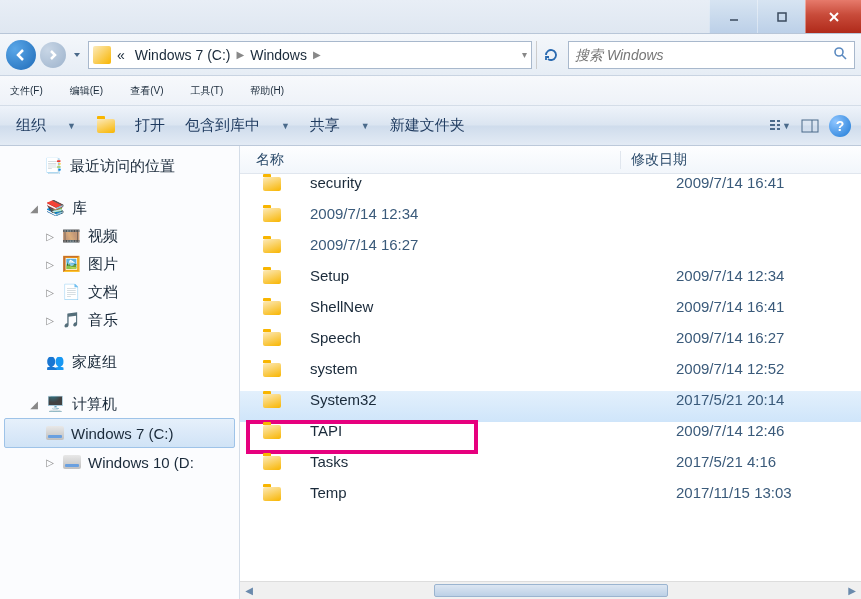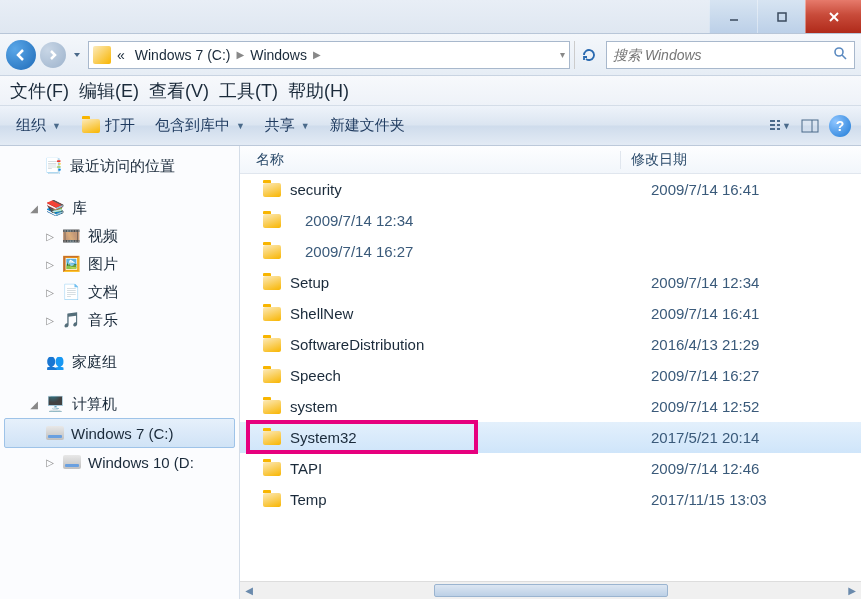--- a/index.html
+++ b/index.html
@@ -18,30 +18,30 @@
 .nav-back, .nav-fwd { width: 30px; height: 30px; border-radius: 50%; display: flex; align-items: center; justify-content: center; }
 .nav-back { background: radial-gradient(circle at 30% 30%, #5aa7e8, #1e6bb8); }
 .nav-fwd { background: radial-gradient(circle at 30% 30%, #c8d6e6, #9db3cc); width: 26px; height: 26px; }
 .nav-back svg, .nav-fwd svg { stroke: #fff; stroke-width: 2.5; fill: none; }
 .nav-dd { width: 14px; display: flex; align-items: center; justify-content: center; }
 .breadcrumb { flex: 1; height: 28px; background: #fff; border: 1px solid #a8b8cc; display: flex; align-items: center; padding: 0 4px; gap: 2px; font-size: 14px; color: #1a2a3a; }
 .bc-seg { display: flex; align-items: center; gap: 4px; padding: 0 4px; }
 .bc-sep { color: #888; font-size: 10px; }
 .bc-icon { width: 18px; height: 18px; background: linear-gradient(135deg,#fceabb,#f8b500); border-radius: 2px; }
 .bc-refresh { width: 28px; height: 28px; display: flex; align-items: center; justify-content: center; border-left: 1px solid #ccc; }
-.search { width: 249px; height: 28px; background: #fff; border: 1px solid #a8b8cc; display: flex; align-items: center; padding: 0 6px; gap: 6px; }
+.search { width: 287px; height: 28px; background: #fff; border: 1px solid #a8b8cc; display: flex; align-items: center; padding: 0 6px; gap: 6px; }
 .search input { border: none; outline: none; flex: 1; font-size: 14px; font-style: italic; color: #888; }
 .search-icon { color: #5b8ac0; }
 
 
-.menubar { height: 30px; background: linear-gradient(#f7f9fc, #eef2f8); display: flex; align-items: center; padding: 0 10px; gap: 10px; font-size: 18px; color: #1a2a3a; border-bottom: 1px solid #d4dde8; }
+.menubar { height: 30px; background: linear-gradient(#f7f9fc, #eef2f8); display: flex; align-items: center; padding: 0 10px; gap: 27px; font-size: 10px; color: #1a2a3a; border-bottom: 1px solid #d4dde8; }
 
 
 .toolbar { height: 40px; background: linear-gradient(#eef3fa 0%, #dbe5f1 48%, #cfdcec 52%, #e3ebf5 100%); display: flex; align-items: center; padding: 0 10px; gap: 8px; font-size: 15px; color: #1e3a5f; border-bottom: 1px solid #bcc9da; }
-.tb-item { display: flex; align-items: center; gap: 4px; padding: 2px 6px; }
+.tb-item { display: flex; align-items: center; gap: 19px; padding: 2px 6px; }
 .tb-dd { font-size: 9px; color: #4a6a8a; margin-left: 2px; }
 .spacer { flex: 1; }
 .tb-icon { width: 22px; height: 22px; display: flex; align-items: center; justify-content: center; }
 .help-icon { width: 22px; height: 22px; border-radius: 50%; background: radial-gradient(circle at 30% 30%, #8ec5ff, #1e7ad6); color: #fff; font-weight: bold; display: flex; align-items: center; justify-content: center; font-size: 14px; }
 
 
 .main { display: flex; height: calc(599px - 34px - 42px - 30px - 40px); }
 .sidebar { width: 240px; border-right: 1px solid #d4dde8; overflow-y: auto; padding: 6px 0; font-size: 15px; color: #1a2a3a; background: #fbfcfe; }
 .tree-item { display: flex; align-items: center; gap: 6px; padding: 4px 8px 4px 28px; }
 .tree-item.lvl1 { padding-left: 44px; }
@@ -54,25 +54,25 @@
 .ic-lib { color:#6a9edc; }
 .ic-drive { background: linear-gradient(#e8e8e8,#bfbfbf); width:18px; height:14px; border-radius:2px; position:relative; }
 .ic-drive::after { content:""; position:absolute; bottom:2px; left:2px; right:2px; height:3px; background:#6aa0e0; border-radius:1px; }
 
 
 .filepane { flex: 1; display: flex; flex-direction: column; overflow: hidden; }
 .cols { height: 28px; display: flex; align-items: center; border-bottom: 1px solid #e0e6ee; font-size: 14px; color: #2a4a6a; background: linear-gradient(#fdfeff,#f2f6fb); }
 .col-name { width: 380px; padding-left: 16px; }
 .col-date { flex: 1; border-left: 1px solid #e0e6ee; padding-left: 10px; }
 .filelist { flex: 1; overflow-y: auto; font-size: 15px; color: #1a2a3a; position: relative; }
-.filerow { height: 31px; display: flex; align-items: center; padding-left: 22px; }
+.filerow { height: 31px; display: flex; padding-left: 22px; gap: 20px; }
 .filerow.selected { background: linear-gradient(#e3f0fc, #cfe5fa); }
 .filerow .ic { margin-right: 8px; }
 .filerow .fname { width: 346px; }
-.filerow .fdate { color: #3a5a7a; margin-left: 15px; }
+.filerow .fdate { color: #3a5a7a; }
 .highlight-box { position: absolute; border: 4px solid #e6007e; pointer-events: none; }
 .hscroll { height: 18px; background: #f0f0f0; border-top: 1px solid #ddd; display: flex; align-items: center; }
 .hscroll .track { flex:1; height: 100%; position: relative; }
 .hscroll .thumb { position:absolute; left: 30%; width: 40%; top:2px; bottom:2px; background: linear-gradient(#dce6f2,#bcd0e6); border:1px solid #9ab4d0; border-radius:2px; }
 .hscroll .arr { width:18px; height:18px; display:flex; align-items:center; justify-content:center; color:#6a8aac; font-size:10px; }
 
 .sidebar::-webkit-scrollbar, .filelist::-webkit-scrollbar { width: 18px; }
 .sidebar::-webkit-scrollbar-track, .filelist::-webkit-scrollbar-track { background:#f0f0f0; }
 .sidebar::-webkit-scrollbar-thumb, .filelist::-webkit-scrollbar-thumb { background: linear-gradient(90deg,#dce6f2,#bcd0e6); border:1px solid #9ab4d0; border-radius:2px; }
 </style>
@@ -285,27 +285,20 @@
           <span class="ic">
             <span class="ic-folder"></span>
           </span>
           <span class="fname">ShellNew</span>
           <span class="fdate">2009/7/14 16:41</span>
         </div>
         <div class="filerow">
           <span class="ic">
             <span class="ic-folder"></span>
           </span>
-          <span class="fname">SoftwareDistribution</span>
-          <span class="fdate">2016/4/13 21:29</span>
-        </div>
-        <div class="filerow">
-          <span class="ic">
-            <span class="ic-folder"></span>
-          </span>
           <span class="fname">Speech</span>
           <span class="fdate">2009/7/14 16:27</span>
         </div>
         <div class="filerow">
           <span class="ic">
             <span class="ic-folder"></span>
           </span>
           <span class="fname">system</span>
           <span class="fdate">2009/7/14 12:52</span>
         </div>
@@ -316,20 +309,27 @@
           <span class="fname">System32</span>
           <span class="fdate">2017/5/21 20:14</span>
         </div>
         <div class="highlight-box" style="top: 246px; left: 6px; width: 232px; height: 34px;"></div>
         <div class="filerow">
           <span class="ic">
             <span class="ic-folder"></span>
           </span>
           <span class="fname">TAPI</span>
           <span class="fdate">2009/7/14 12:46</span>
+        </div>
+        <div class="filerow">
+          <span class="ic">
+            <span class="ic-folder"></span>
+          </span>
+          <span class="fname">Tasks</span>
+          <span class="fdate">2017/5/21 4:16</span>
         </div>
         <div class="filerow">
           <span class="ic">
             <span class="ic-folder"></span>
           </span>
           <span class="fname">Temp</span>
           <span class="fdate">2017/11/15 13:03</span>
         </div>
       </div>
     <div class="hscroll">

